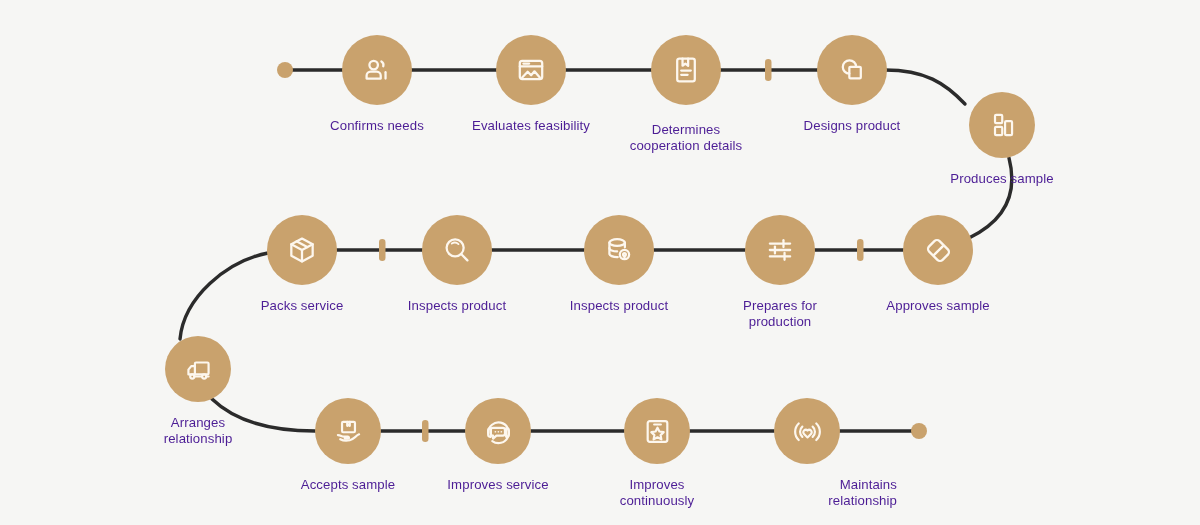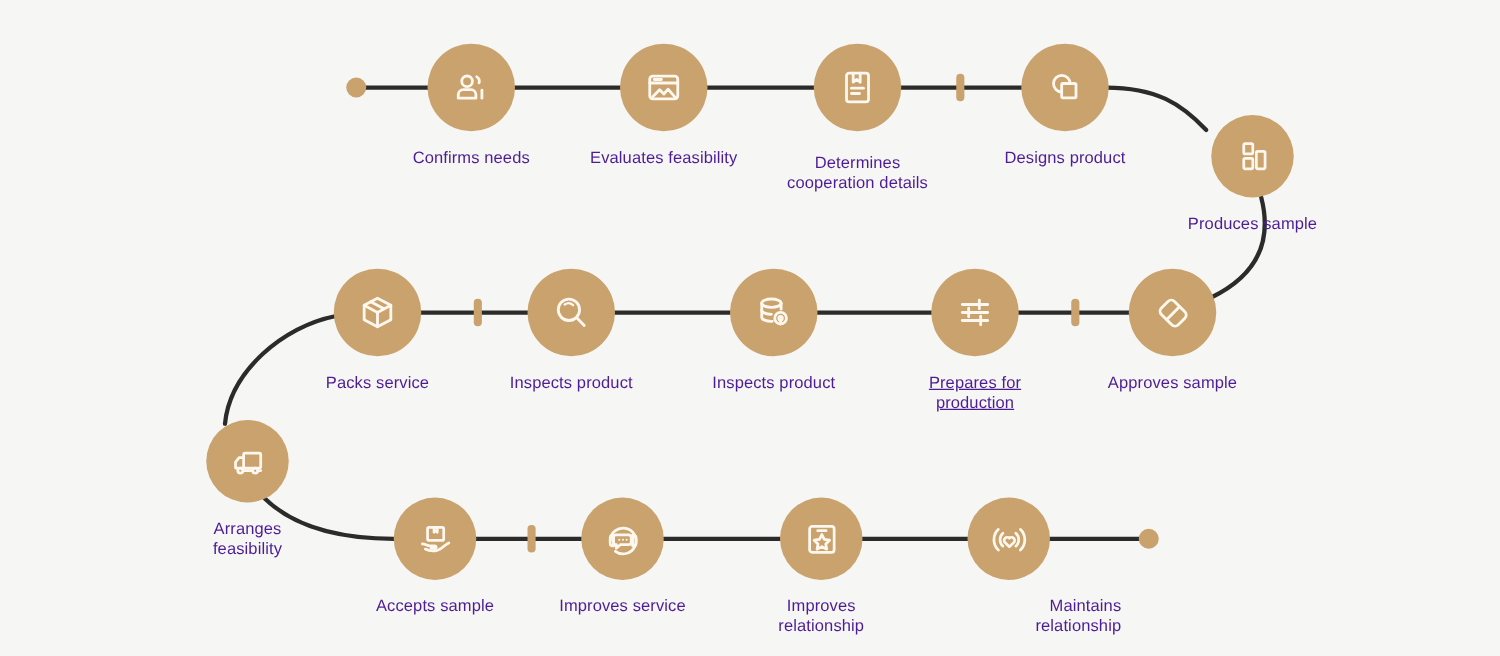--- a/index.html
+++ b/index.html
@@ -197,21 +197,21 @@
         <svg viewBox="0 0 24 24" width="32" height="32">
           <line x1="4.4" y1="7.2" x2="19.6" y2="7.2"></line>
           <line x1="4.4" y1="12.0" x2="19.6" y2="12.0"></line>
           <line x1="4.4" y1="16.8" x2="19.6" y2="16.8"></line>
           <line x1="14.6" y1="4.6" x2="14.6" y2="9.8"></line>
           <line x1="8.2" y1="9.4" x2="8.2" y2="14.6"></line>
           <line x1="15.4" y1="14.2" x2="15.4" y2="19.4"></line>
         </svg>
       </span>
     </div>
-    <div class="node-label" style="top:48px; width:180px;text-decoration:underline;">Prepares for
+    <div class="node-label" style="top:48px; width:180px;">Prepares for
 production</div>
   </div>
 
   <div class="node" style="left:619px; top:250px;">
     <div class="node-circle" style="width:70px; height:70px;">
       <span class="node-icon">
         <svg viewBox="0 0 24 24" width="32" height="32">
           <ellipse cx="10.6" cy="6.4" rx="5.8" ry="2.5"></ellipse>
           <path d="M4.8 6.4v4.2c0 1.38 2.6 2.5 5.8 2.5"></path>
           <path d="M16.4 6.4v3.6"></path>
@@ -259,21 +259,21 @@
           <rect x="9.2" y="6.6" width="10.6" height="9.2" rx="0.9"></rect>
           <path d="M9.2 9.4H6.4L4.2 12.1v3.7h5.0"></path>
           <circle cx="7.2" cy="17.4" r="1.6"></circle>
           <circle cx="16.4" cy="17.4" r="1.6"></circle>
           <path d="M8.8 17.4h6.0"></path>
           <path d="M18.0 17.4h1.8"></path>
         </svg>
       </span>
     </div>
     <div class="node-label" style="top:46px; width:160px;">Arranges
-feasibility</div>
+relationship</div>
   </div>
 
   <div class="node" style="left:348px; top:431px;">
     <div class="node-circle" style="width:66px; height:66px;">
       <span class="node-icon">
         <svg viewBox="0 0 24 24" width="31" height="31">
           <rect x="7.0" y="4.6" width="10.0" height="8.0" rx="0.9"></rect>
           <path d="M11.0 4.6v3.0l1.0-0.8 1.0 0.8v-3.0"></path>
           <path d="M3.8 14.8c2.1 0 3.0 1.2 4.6 1.2h3.1c0.9 0 1.4 1.5 0 1.5H9.1"></path>
           <path d="M20.2 14.2c-2.3 0.9-4.6 4.0-7.2 4.6-1.8 0.4-5.2 0.4-7.4-0.8"></path>
@@ -304,21 +304,21 @@
     <div class="node-circle" style="width:66px; height:66px;">
       <span class="node-icon">
         <svg viewBox="0 0 24 24" width="31" height="31">
           <rect x="4.4" y="4.0" width="15.2" height="16.0" rx="1.6"></rect>
           <path d="M9.4 6.6h5.2"></path>
           <path d="M12 9.0l1.5 3.0 3.3 0.5-2.4 2.3 0.6 3.3-3.0-1.6-3.0 1.6 0.6-3.3-2.4-2.3 3.3-0.5z"></path>
         </svg>
       </span>
     </div>
     <div class="node-label" style="top:46px; width:180px;">Improves
-relationship</div>
+continuously</div>
   </div>
 
   <div class="node" style="left:807px; top:431px;">
     <div class="node-circle" style="width:66px; height:66px;">
       <span class="node-icon">
         <svg viewBox="0 0 24 24" width="31" height="31">
           <path d="M12 16.6l-2.7-2.6a1.9 1.9 0 1 1 2.7-2.7 1.9 1.9 0 1 1 2.7 2.7z"></path>
           <path d="M8.0 8.2a5.4 5.4 0 0 0 0 8.0"></path>
           <path d="M16.0 8.2a5.4 5.4 0 0 1 0 8.0"></path>
           <path d="M5.2 5.8a8.8 8.8 0 0 0 0 12.8"></path>

